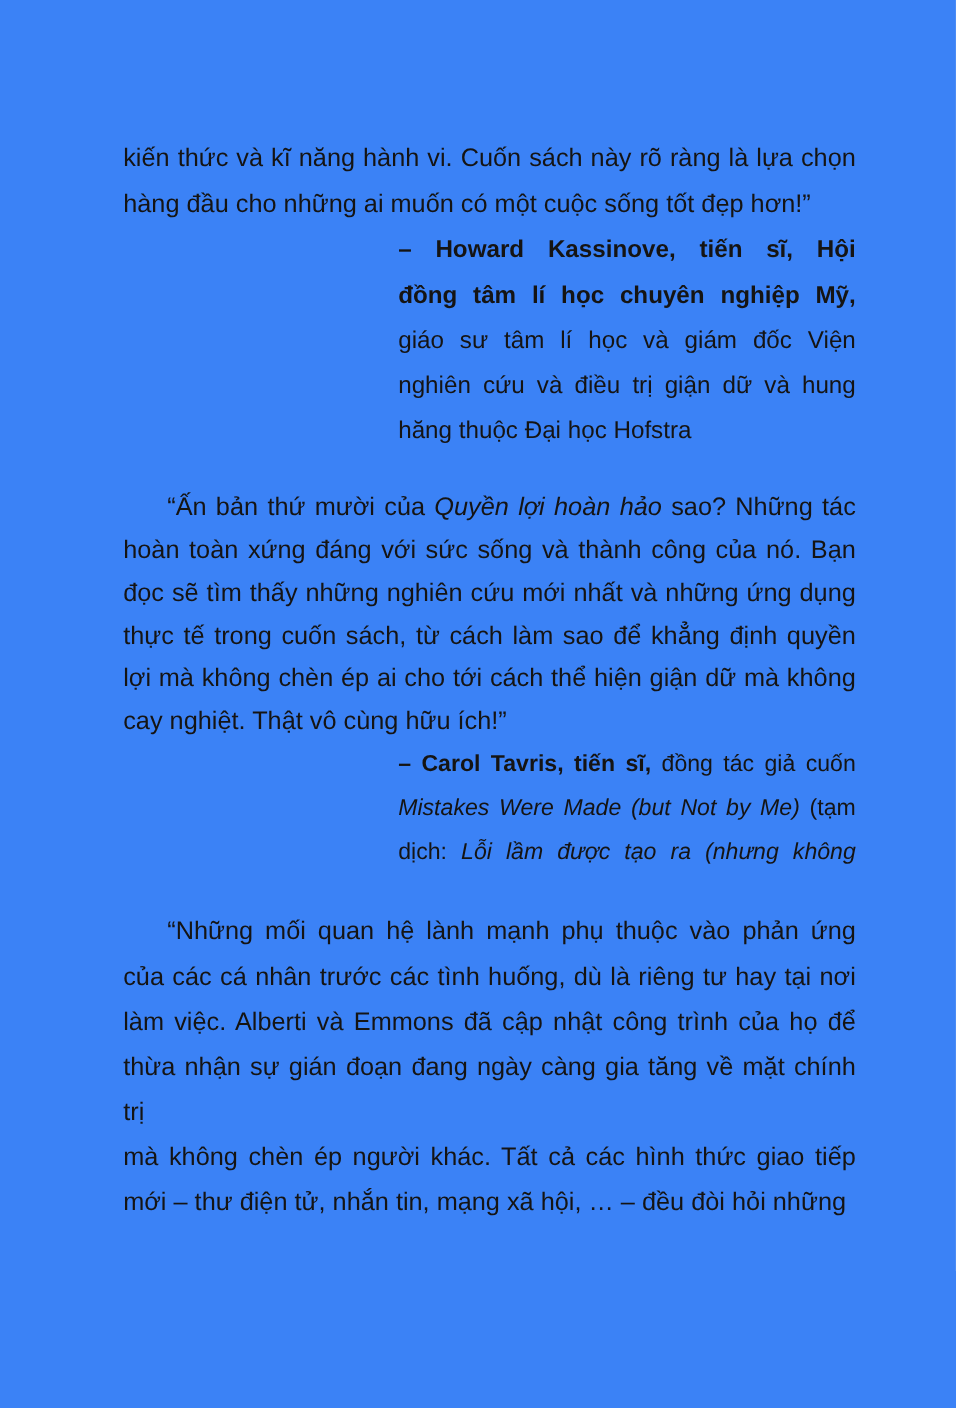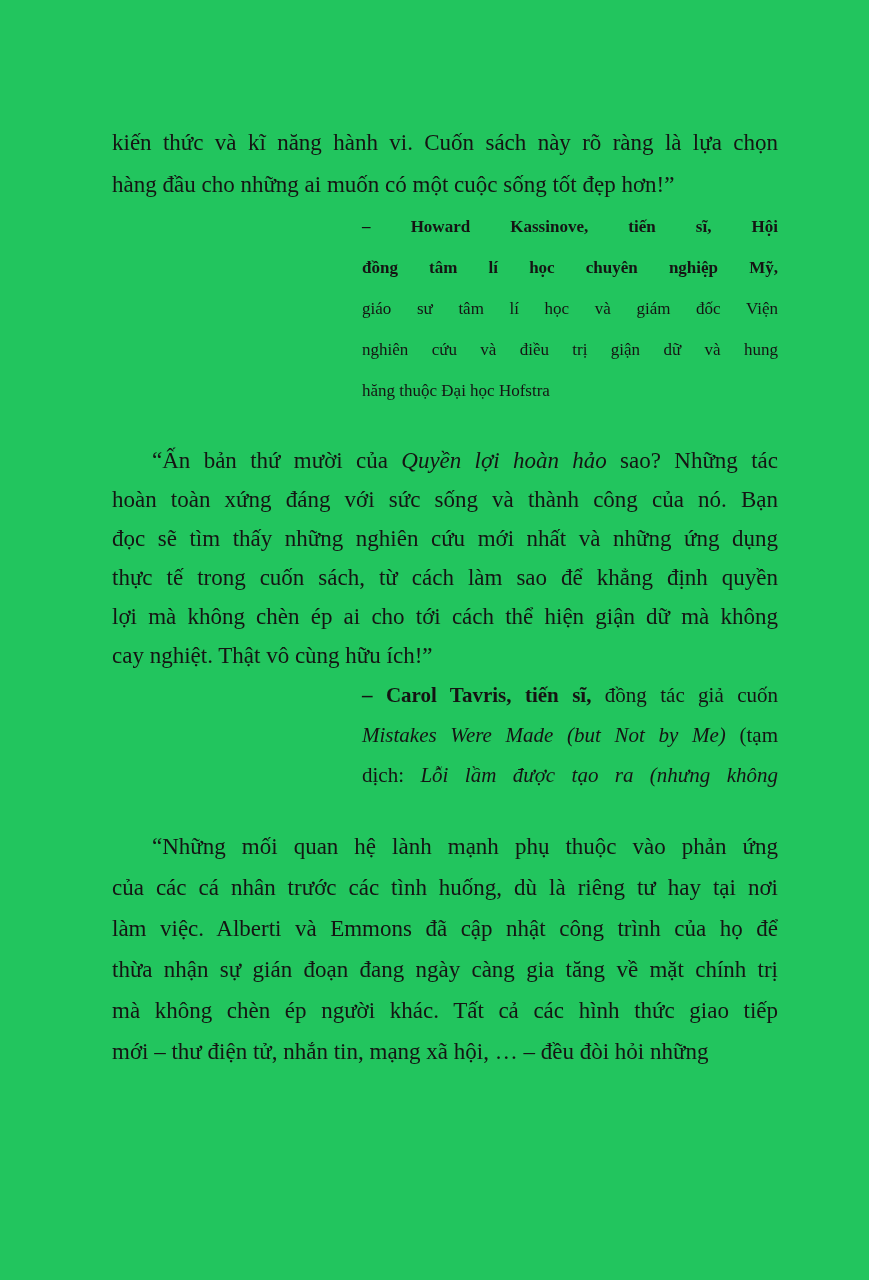--- a/index.html
+++ b/index.html
@@ -1,21 +1,21 @@
 <!DOCTYPE html>
 <html><head>
 <meta charset="utf-8">
 <style>
   html,body { margin:0; padding:0; background:#e8e8e8; }
   .page {
     position:relative;
     width:869px; height:1280px;
-    background:#22c55e;
+    background:#3b82f6;
     color:#151413;
-    font-family:Liberation Serif, serif;
+    font-family:Liberation Sans, sans-serif;
     overflow:hidden;
     margin:0 auto;
   }
   .textcol {
     position:absolute;
     left:112px; top:122px;
     width:666px;
   }
   .block { margin:0; }
   .line {
@@ -30,21 +30,21 @@
 
   
   .pa .line { font-size:23px; line-height:42px; }
   .pb .line { font-size:23px; line-height:39px; }
   .pc .line { font-size:23px; line-height:41px; }
   .pb { margin-top:30px; }
   .pc { margin-top:31px; }
 
   
   .attrib { margin-left:250px; width:416px; }
-  .howard .line { font-size:17px; line-height:41px; }
+  .howard .line { font-size:22px; line-height:41px; }
   .carol  .line { font-size:21px; line-height:40px; }
 </style>
 </head>
 <body>
 
 <div class="page">
   <div class="textcol">
     <div class="block pa">
         <div class="line"><span class="">kiến thức và kĩ năng hành vi. Cuốn sách này rõ ràng là lựa chọn</span></div>
         <div class="line noj"><span class="">hàng đầu cho những ai muốn có một cuộc sống tốt đẹp hơn!”</span></div>

